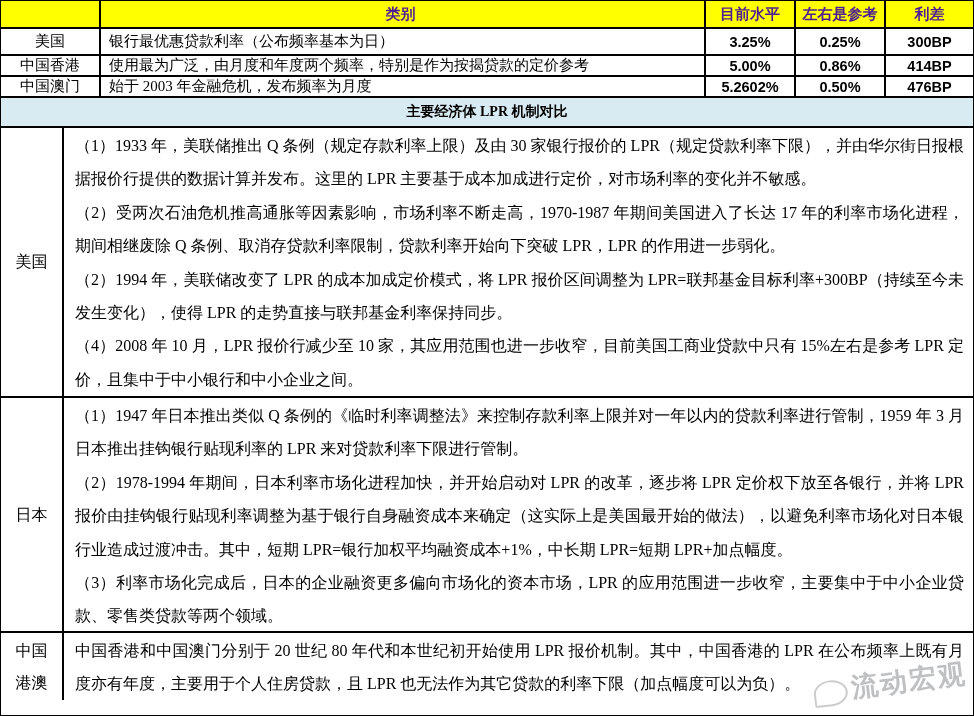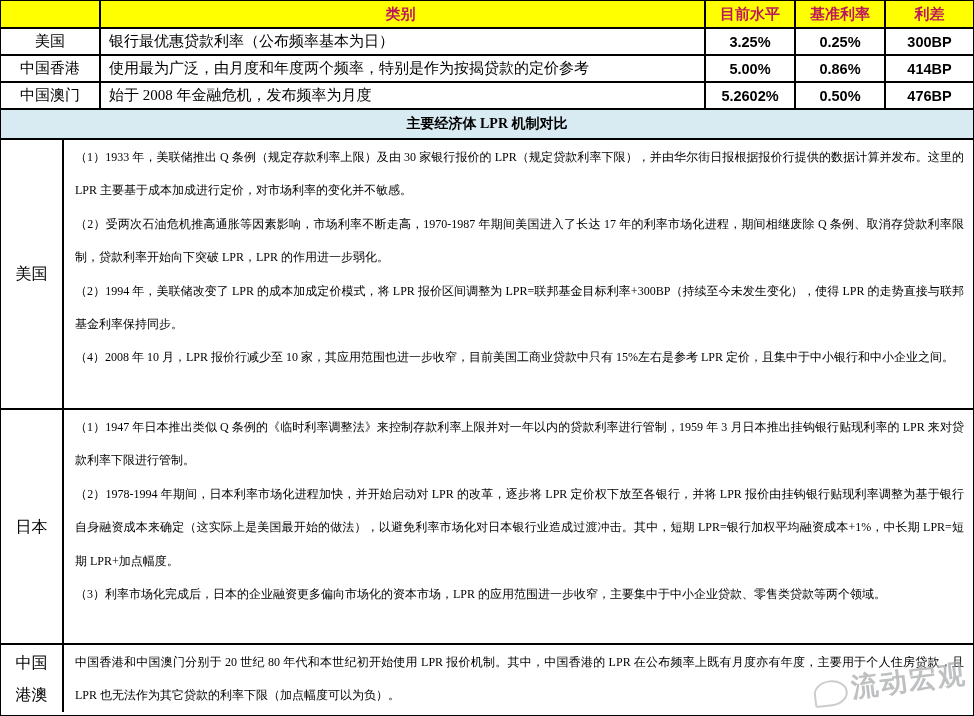--- a/index.html
+++ b/index.html
@@ -17,23 +17,23 @@
   
   .trow { display: flex; width: 100%; border-bottom: 2px solid #000; }
   .trow:last-child { border-bottom: 2px solid #000; }
   .tc { border-right: 2px solid #000; display: flex; align-items: center; overflow: hidden; }
   .tc:last-child { border-right: none; }
   .col-region { width: 100px; justify-content: center; text-align: center; }
   .col-cat    { width: 605px; justify-content: flex-start; padding-left: 8px; padding-right: 4px; }
   .col-num    { width: 90px;  justify-content: center; text-align: center; font-family: Liberation Mono, monospace; }
   .col-last   { width: 87px;  justify-content: center; text-align: center; }
   .thead { height: 28px; background: #FFFF00; }
-  .thead .tc { color: #be185d; font-weight: bold; font-size: 15px; justify-content: center; padding-left: 0; }
+  .thead .tc { color: #4c1d95; font-weight: bold; font-size: 15px; justify-content: center; padding-left: 0; }
   .thead .col-cat { justify-content: center; }
-  .trow.data { height: 27px; font-size: 15px; }
+  .trow.data { height: 21px; font-size: 15px; }
   .trow.data.first { height: 27px; }
   .num { font-family: "Liberation Sans", sans-serif; font-size: 14.5px; font-weight: bold; }
   
   .band {
     height: 30px; width: 100%;
     background: #D9EBF2;
     border-bottom: 2px solid #000;
     display: flex; align-items: center; justify-content: center;
     font-weight: bold; font-size: 14px;
   }
@@ -41,21 +41,21 @@
   .sec { display: flex; width: 100%; border-bottom: 2px solid #000; }
   .sec:last-child { border-bottom: none; }
   .sec-region {
     width: 63px; border-right: 2px solid #000;
     display: flex; align-items: center; justify-content: center;
     font-size: 16px; flex-shrink: 0;
   }
   .sec-region .rlabel { width: 38px; text-align: center; line-height: 32px; }
   .sec-body { flex: 1; padding: 1px 9px 0 11px; overflow: hidden; }
   .sec-body p {
-    font-size: 12px;
+    font-size: 16px;
     line-height: 33.4px;
     text-align: justify;
   }
   .sec-us    { height: 270px; }
   .sec-jp    { height: 235px; }
   .sec-hkmo  { height: 67px; }
   .sec-hkmo .sec-body p { line-height: 33px; }
   
   .watermark {
     position: absolute;
@@ -82,21 +82,21 @@
 </head>
 <body>
 
 <div class="page">
 
   <div>
     <div class="trow thead">
       <div class="tc col-region"></div>
       <div class="tc col-cat">类别</div>
       <div class="tc col-num">目前水平</div>
-      <div class="tc col-num">基准利率</div>
+      <div class="tc col-num">左右是参考</div>
       <div class="tc col-last">利差</div>
     </div>
 
     <div class="trow data first">
       <div class="tc col-region">美国</div>
       <div class="tc col-cat">银行最优惠贷款利率（公布频率基本为日）</div>
       <div class="tc col-num num">3.25%</div>
       <div class="tc col-num num">0.25%</div>
       <div class="tc col-last num">300BP</div>
     </div>
@@ -104,21 +104,21 @@
     <div class="trow data">
       <div class="tc col-region">中国香港</div>
       <div class="tc col-cat">使用最为广泛，由月度和年度两个频率，特别是作为按揭贷款的定价参考</div>
       <div class="tc col-num num">5.00%</div>
       <div class="tc col-num num">0.86%</div>
       <div class="tc col-last num">414BP</div>
     </div>
 
     <div class="trow data">
       <div class="tc col-region">中国澳门</div>
-      <div class="tc col-cat">始于 2008 年金融危机，发布频率为月度</div>
+      <div class="tc col-cat">始于 2003 年金融危机，发布频率为月度</div>
       <div class="tc col-num num">5.2602%</div>
       <div class="tc col-num num">0.50%</div>
       <div class="tc col-last num">476BP</div>
     </div>
   </div>
 
   <div class="band">主要经济体 LPR 机制对比</div>
 
   <div>
 

